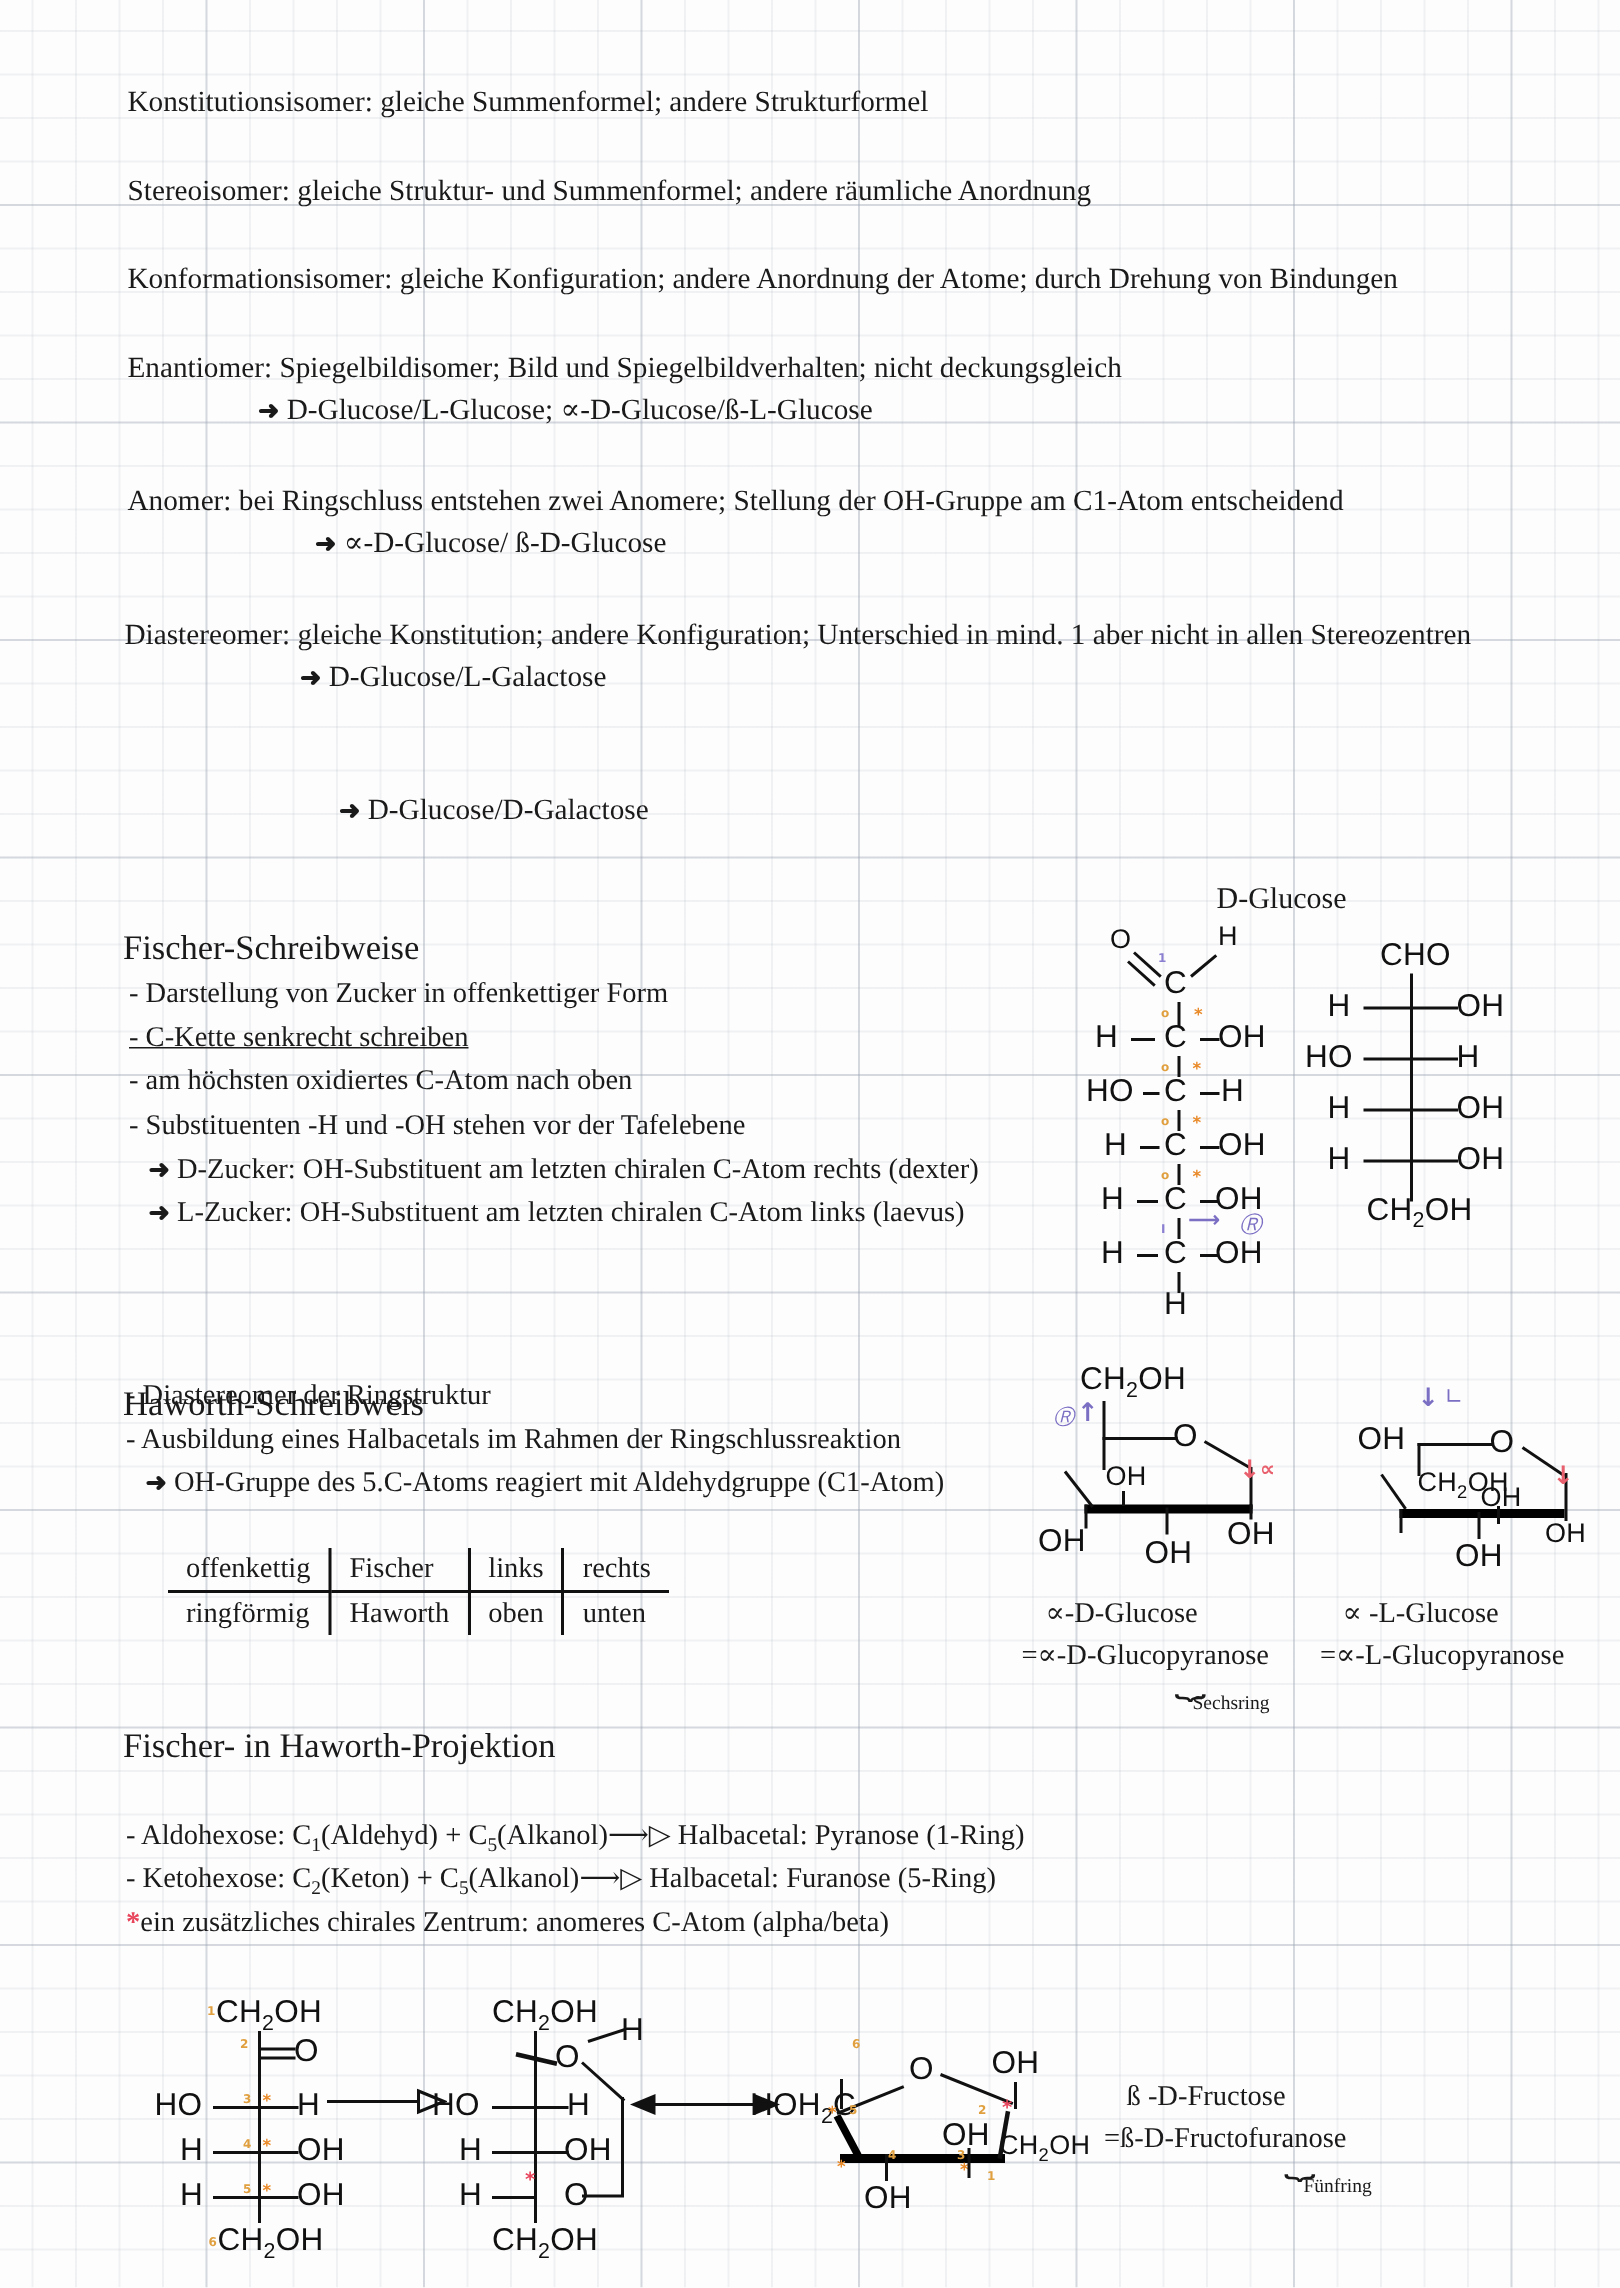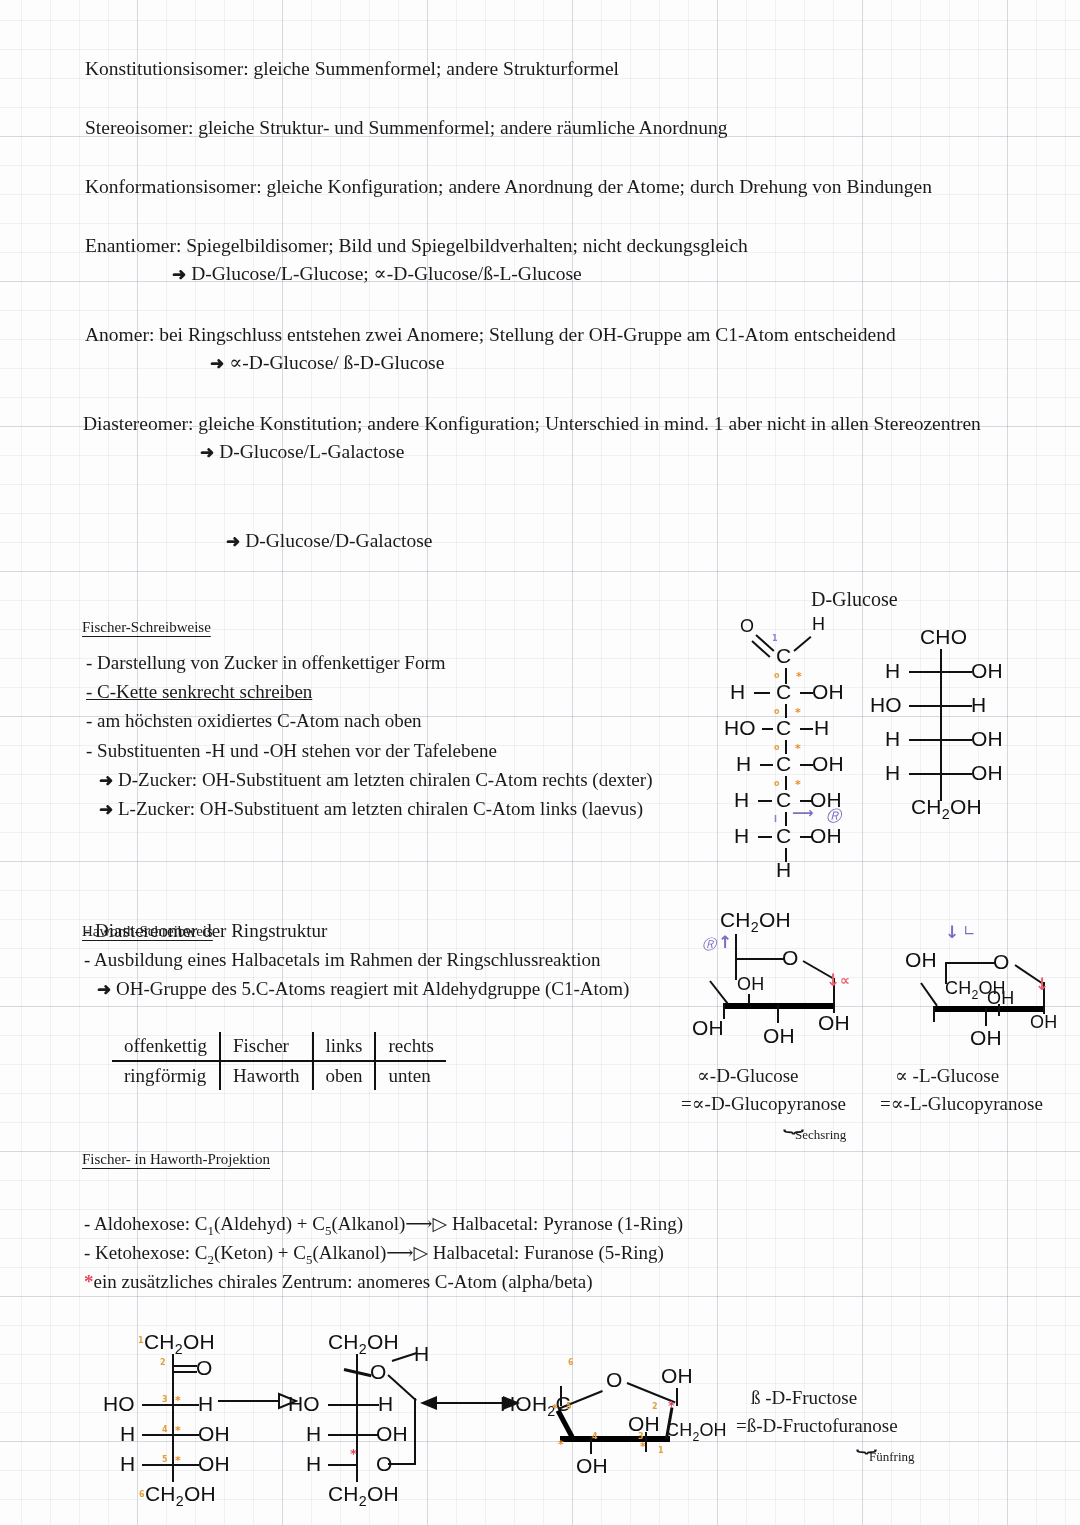--- a/index.html
+++ b/index.html
@@ -25,21 +25,21 @@
       29px 29px,
       29px 29px;
     background-position:-8px -9px,-8px -9px,-8px -9px,-8px -9px;
     pointer-events:none;
   }
   #sheet{position:absolute;inset:0;}
 
   .tx{position:absolute;white-space:nowrap;line-height:1.05;}
   .def{font-size:19.5px;}
   .sub{font-size:19.5px;}
-  .hd{font-size:15px;text-decoration:underline;text-underline-offset:4px;}
+  .hd{font-size:23px;text-underline-offset:4px;}
   .bul{font-size:19px;}
   .arw{font-weight:bold;font-size:17px;}
 
   
   .chem{position:absolute;}
   .atom{position:absolute;font-family:"Liberation Sans","DejaVu Sans",sans-serif;
         font-size:21px;color:#111;white-space:nowrap;letter-spacing:.2px;}
   .atom.sm{font-size:18px;}
   .ln{position:absolute;background:#111;}
   .hln{height:2px;}

